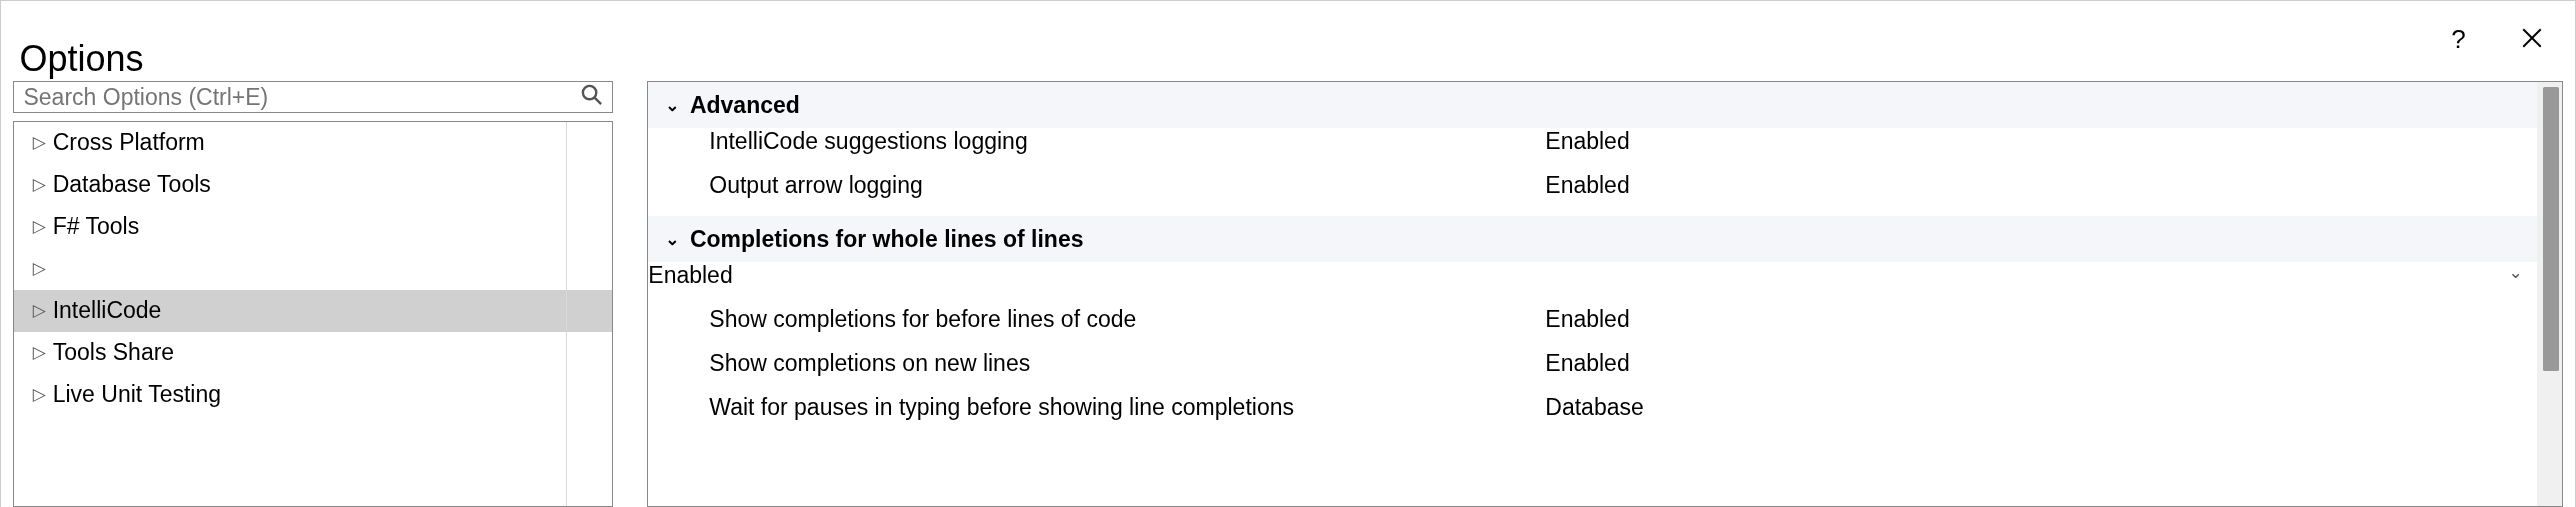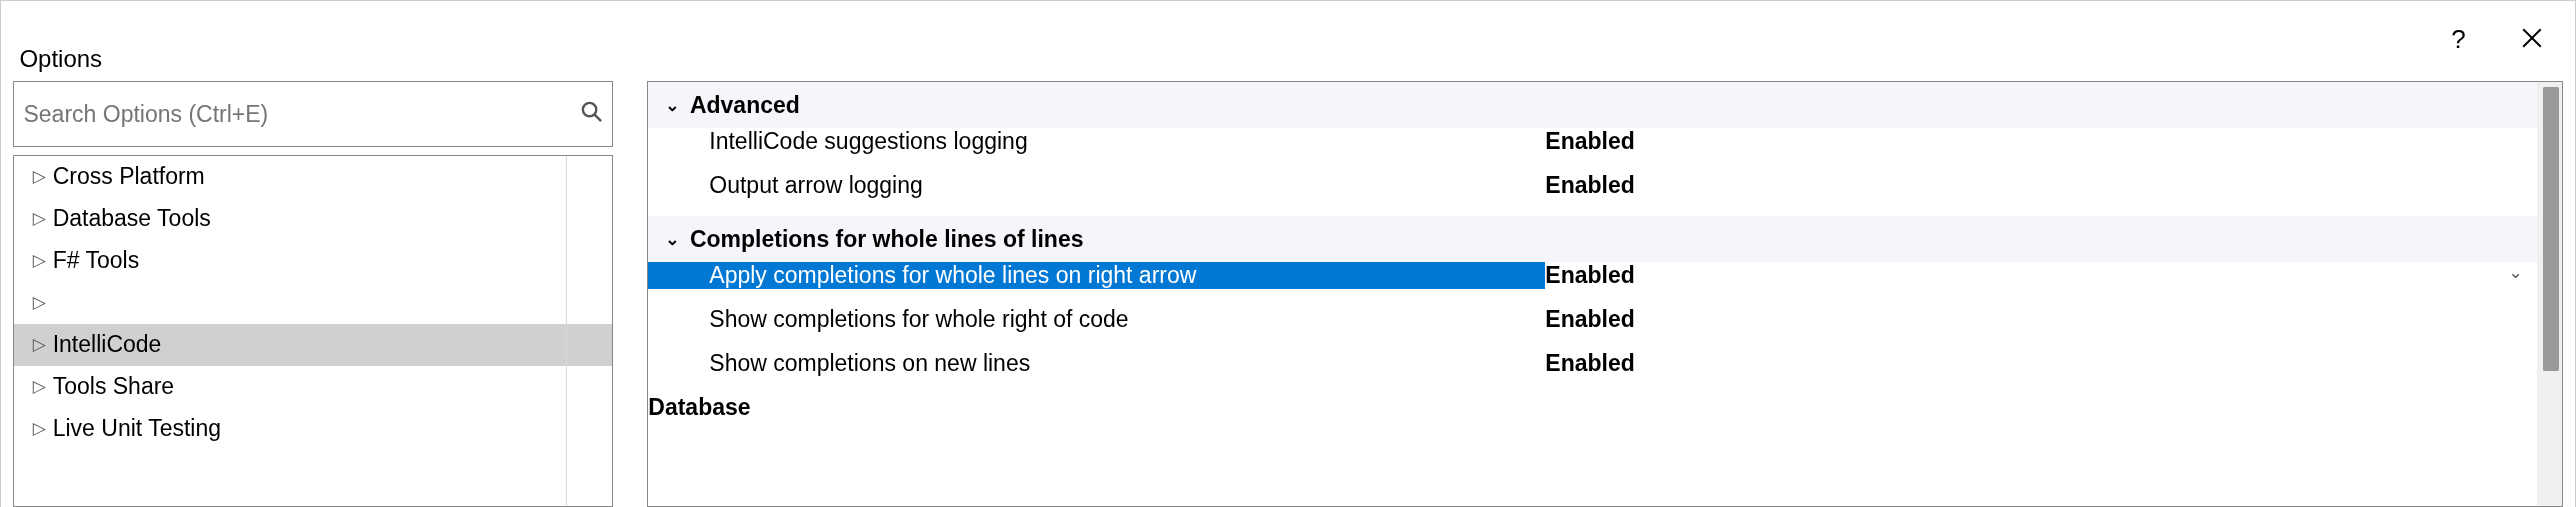--- a/index.html
+++ b/index.html
@@ -13,21 +13,21 @@
       overflow: hidden;
       border: 0.8px solid #ccc;
     }
     .titlebar {
       display: flex;
       align-items: center;
       padding: 12.3px 18.4px 15.4px 18.4px;
       height: 80px;
     }
     .titlebar-title {
-      font-size: 24px;
+      font-size: 36px;
       flex: 1;
       margin-top: 39px;
     }
     .titlebar-btn {
       width: 49px;
       height: 49px;
       display: flex;
       align-items: center;
       justify-content: center;
       font-size: 26px;
@@ -42,21 +42,21 @@
     }
     .left-pane {
       width: 600px;
       display: flex;
       flex-direction: column;
     }
     .search-wrap {
       border: 0.8px solid #888;
       display: flex;
       align-items: center;
-      height: 66px;
+      height: 32px;
       padding: 0 9.2px;
       margin-bottom: 7.7px;
     }
     .search-input {
       flex: 1;
       border: none;
       outline: none;
       font-size: 23px;
       color: #666;
       font-family: inherit;
@@ -141,21 +141,21 @@
       display: flex;
       align-items: flex-start;
       height: 44px;
       font-size: 23px;
     }
     .grid-row .setting-name {
       padding-left: 61px;
       width: 897px;
     }
     .grid-row .setting-value {
-      font-weight: 700;
+      font-weight: 400;
       flex: 1;
     }
     .grid-row.selected .setting-name {
       background: #0078d4;
       color: #fff;
     }
     .grid-row.selected .dropdown-chevron {
       visibility: visible;
     }
     .dropdown-chevron {
@@ -244,35 +244,35 @@
         <div class="grid-row">
           <div class="setting-name">Output arrow logging</div>
           <div class="setting-value">Enabled</div>
           <div class="dropdown-chevron">⌄</div>
         </div>
         <div class="group-header">
           <span class="group-arrow">⌄</span>
           <span>Completions for whole lines of lines</span>
         </div>
         <div class="grid-row selected">
-          <div class="setting-name">Apply completions for whole lines on right arrow</div>
-          <div class="setting-value">Enabled</div>
-          <div class="dropdown-chevron">⌄</div>
-        </div>
-        <div class="grid-row">
-          <div class="setting-name">Show completions for whole right of code</div>
+          <div class="setting-value">Enabled</div>
+          <div class="dropdown-chevron">⌄</div>
+        </div>
+        <div class="grid-row">
+          <div class="setting-name">Show completions for before lines of code</div>
           <div class="setting-value">Enabled</div>
           <div class="dropdown-chevron">⌄</div>
         </div>
         <div class="grid-row">
           <div class="setting-name">Show completions on new lines</div>
           <div class="setting-value">Enabled</div>
           <div class="dropdown-chevron">⌄</div>
         </div>
         <div class="grid-row">
+          <div class="setting-name">Wait for pauses in typing before showing line completions</div>
           <div class="setting-value">Database</div>
           <div class="dropdown-chevron">⌄</div>
         </div>
       </div>
     <div class="scrollbar-track">
       <div class="scrollbar-thumb"></div>
     </div>
   </div>
 </div>
 

